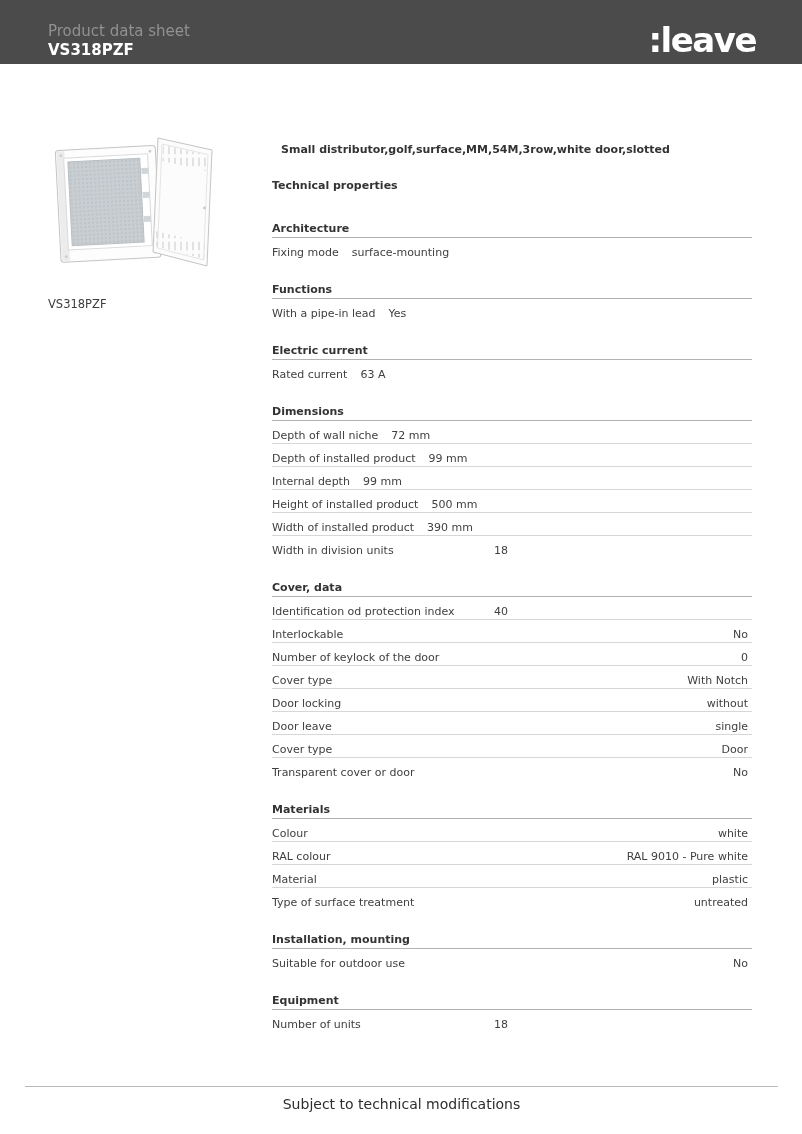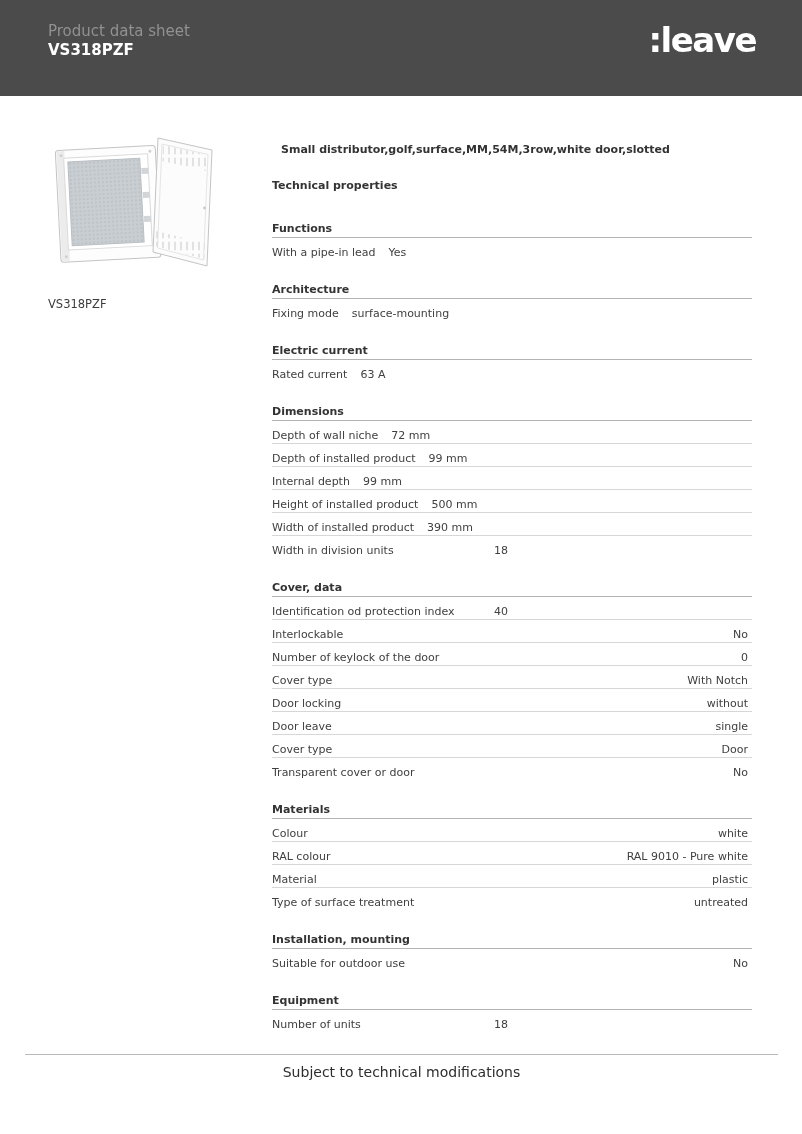--- a/index.html
+++ b/index.html
@@ -3,21 +3,21 @@
 <meta charset="utf-8">
 <style>
   html,body { margin:0; padding:0; }
   body {
     width:802px; height:1134px; position:relative; background:#ffffff;
     font-family:"DejaVu Sans","Liberation Sans",sans-serif;
     overflow:hidden;
   }
   
   .page-header {
-    position:absolute; top:0; left:0; width:802px; height:96px;
+    position:absolute; top:0; left:0; width:802px; height:64px;
     background:#4b4b4b;
   }
   .hdr-text { position:absolute; left:48px; top:22px; }
   .doc-type { color:#919191; font-size:15px; line-height:19px; }
   .product-code { color:#ffffff; font-size:15px; line-height:19px; font-weight:bold; }
   .brand-logo {
     position:absolute; right:46px; top:18px; color:#ffffff;
     font-size:34px; font-weight:bold; letter-spacing:-1.5px; line-height:44px;
   }
   
@@ -38,21 +38,21 @@
   .row {
     position:relative; padding-top:8px; font-size:11px; color:#404040;
     line-height:14px; border-bottom:1px solid #d7d7d7; min-height:14px;
   }
   .row:last-child { border-bottom:none; }
   .row.inline .val { margin-left:13px; }
   .row.middle .val { position:absolute; left:222px; top:8px; }
   .row.right  .val { position:absolute; right:4px;  top:8px; }
   
   .page-footer {
-    position:absolute; left:25px; top:1054px; width:753px;
+    position:absolute; left:25px; top:1086px; width:753px;
     border-top:1px solid #b9b9b9; text-align:center;
   }
   .footer-note { display:inline-block; margin-top:9px; font-size:14px; color:#2d2d2d; }
 </style>
 </head>
 <body>
 
 <div class="page-header">
   <div class="hdr-text">
     <div class="doc-type">Product data sheet</div>
@@ -96,26 +96,26 @@
     </g>
   </svg>
 </div>
 <div class="figure-caption">VS318PZF</div>
 
 <div class="main-col">
   <h1 class="doc-title">Small distributor,golf,surface,MM,54M,3row,white door,slotted</h1>
   <h2 class="tech-props">Technical properties</h2>
   <div class="sections">
       <section class="section">
+        <h3>Architecture</h3>
+        <div class="row inline"><span class="lbl">Fixing mode</span><span class="val">surface-mounting</span></div>
+      </section>
+      <section class="section">
         <h3>Functions</h3>
         <div class="row inline"><span class="lbl">With a pipe-in lead</span><span class="val">Yes</span></div>
-      </section>
-      <section class="section">
-        <h3>Architecture</h3>
-        <div class="row inline"><span class="lbl">Fixing mode</span><span class="val">surface-mounting</span></div>
       </section>
       <section class="section">
         <h3>Electric current</h3>
         <div class="row inline"><span class="lbl">Rated current</span><span class="val">63 A</span></div>
       </section>
       <section class="section">
         <h3>Dimensions</h3>
         <div class="row inline"><span class="lbl">Depth of wall niche</span><span class="val">72 mm</span></div>
         <div class="row inline"><span class="lbl">Depth of installed product</span><span class="val">99 mm</span></div>
         <div class="row inline"><span class="lbl">Internal depth</span><span class="val">99 mm</span></div>

